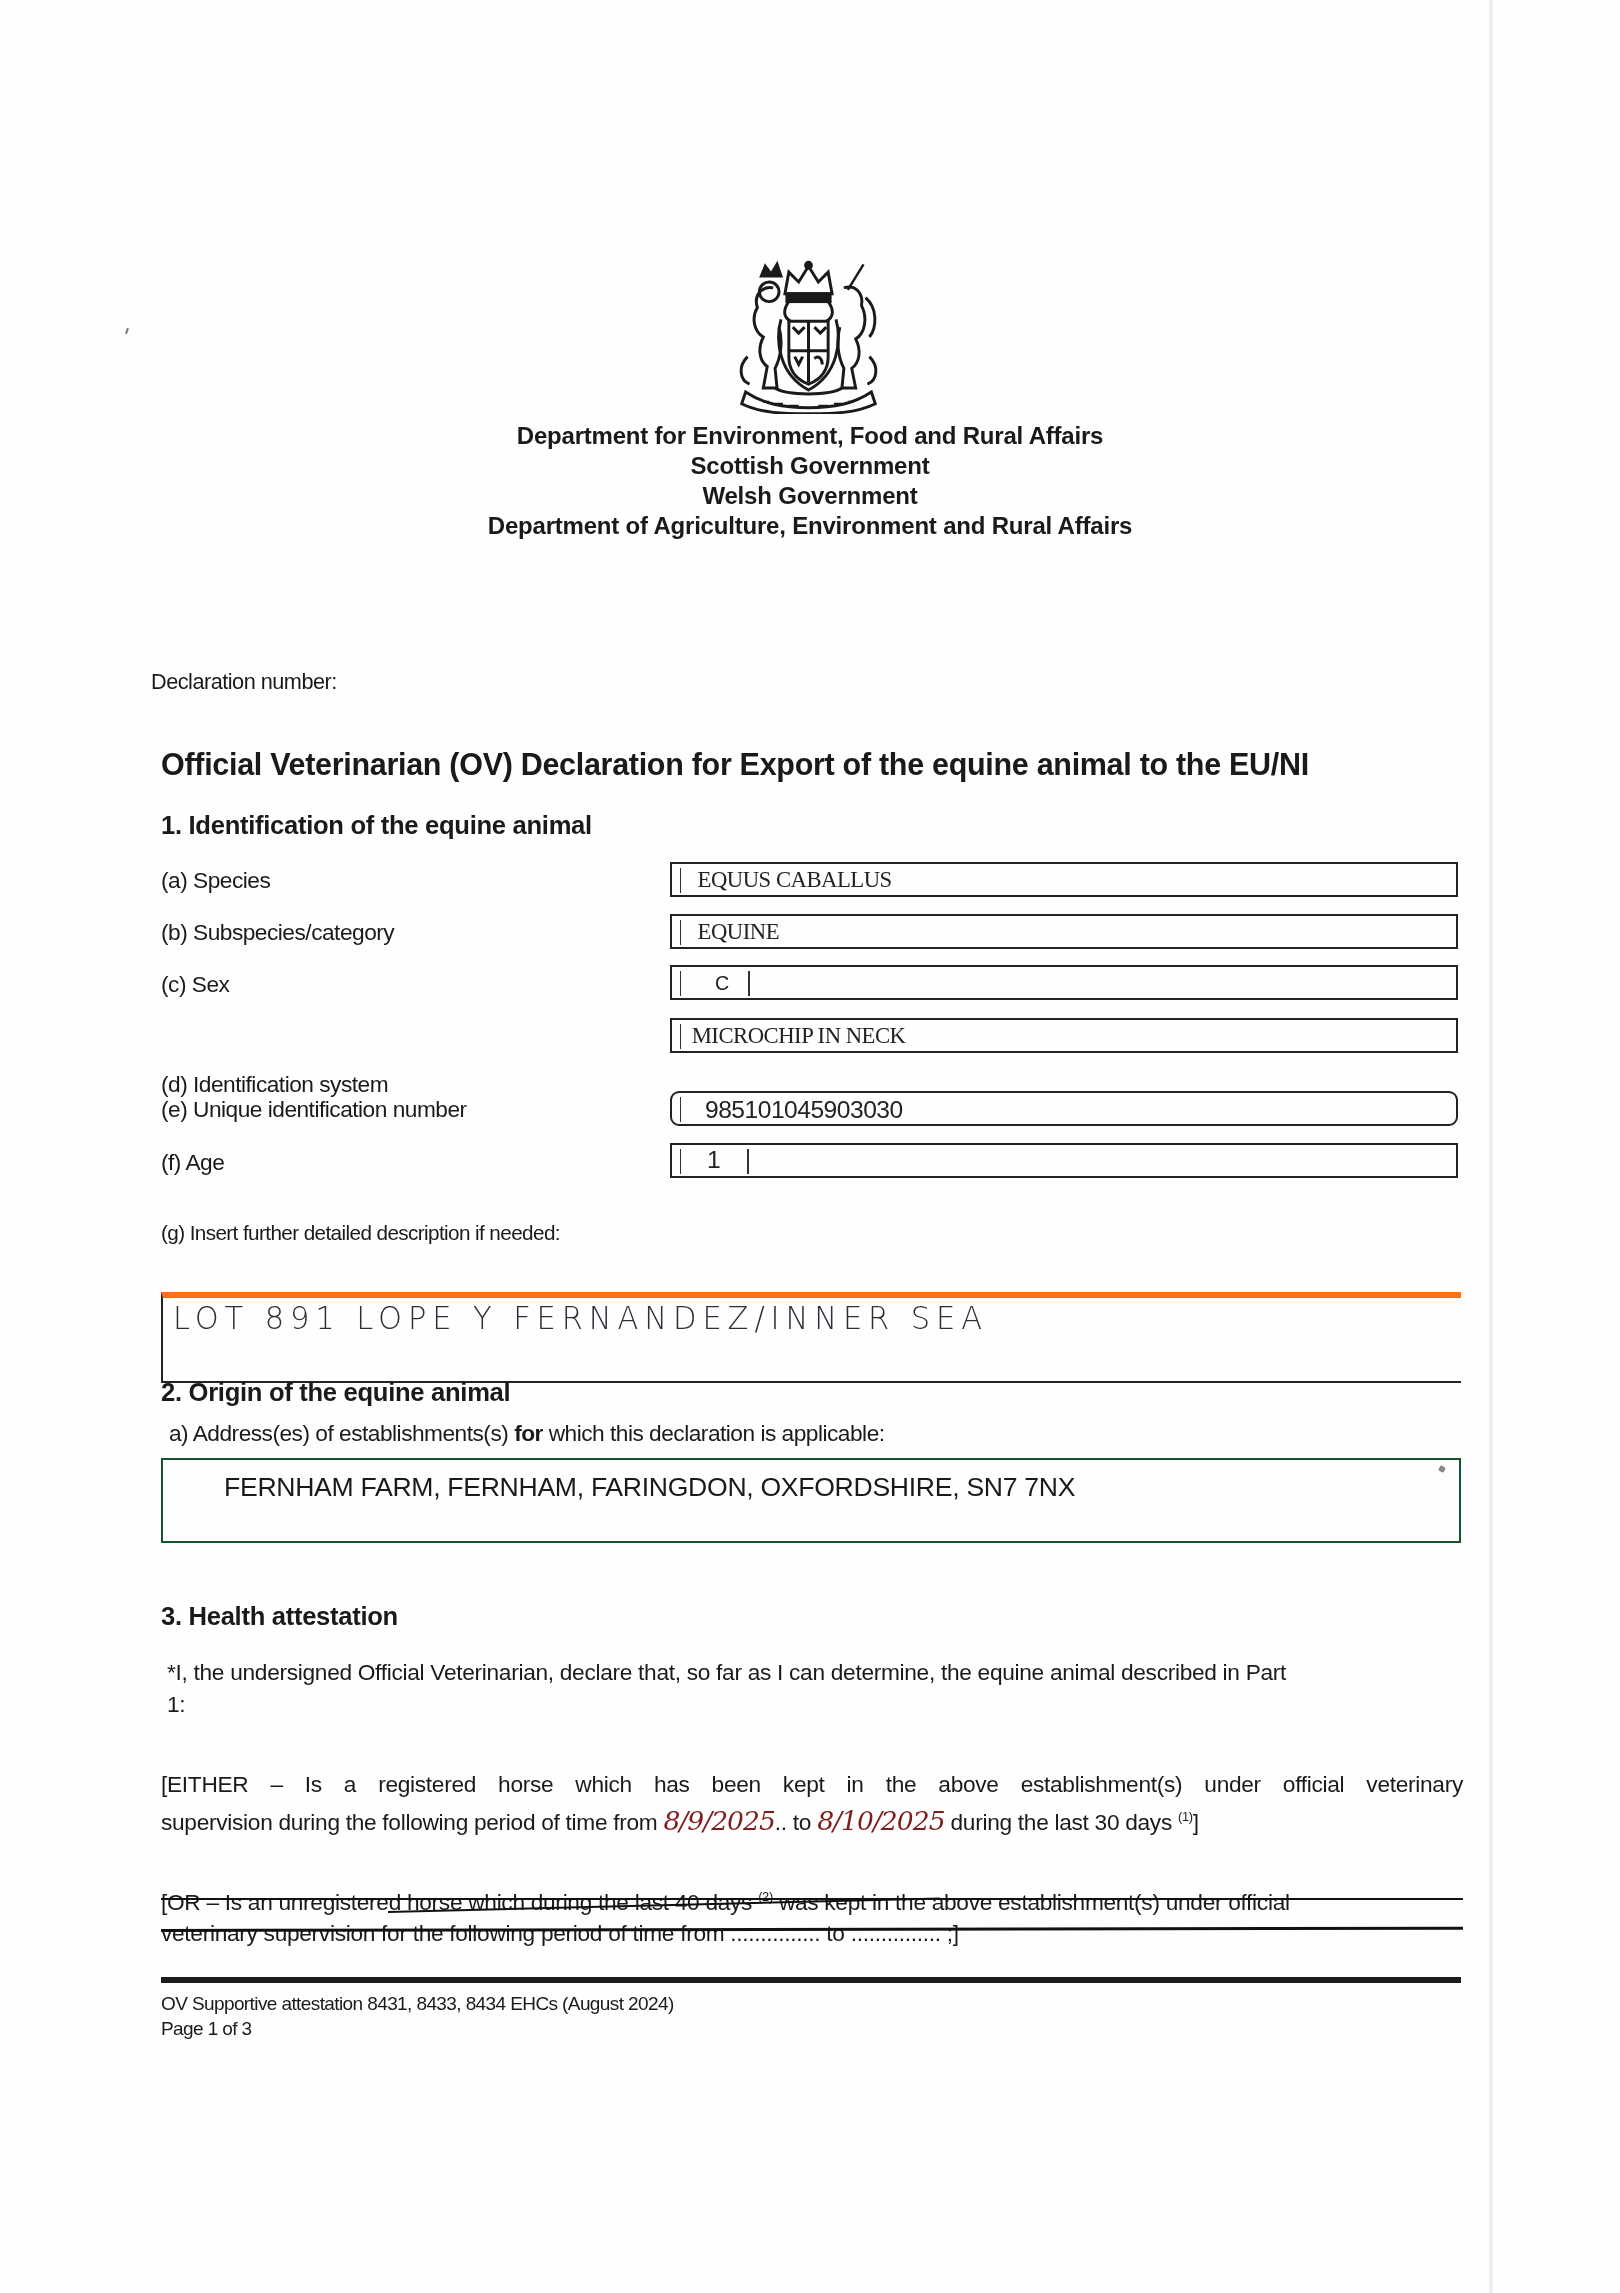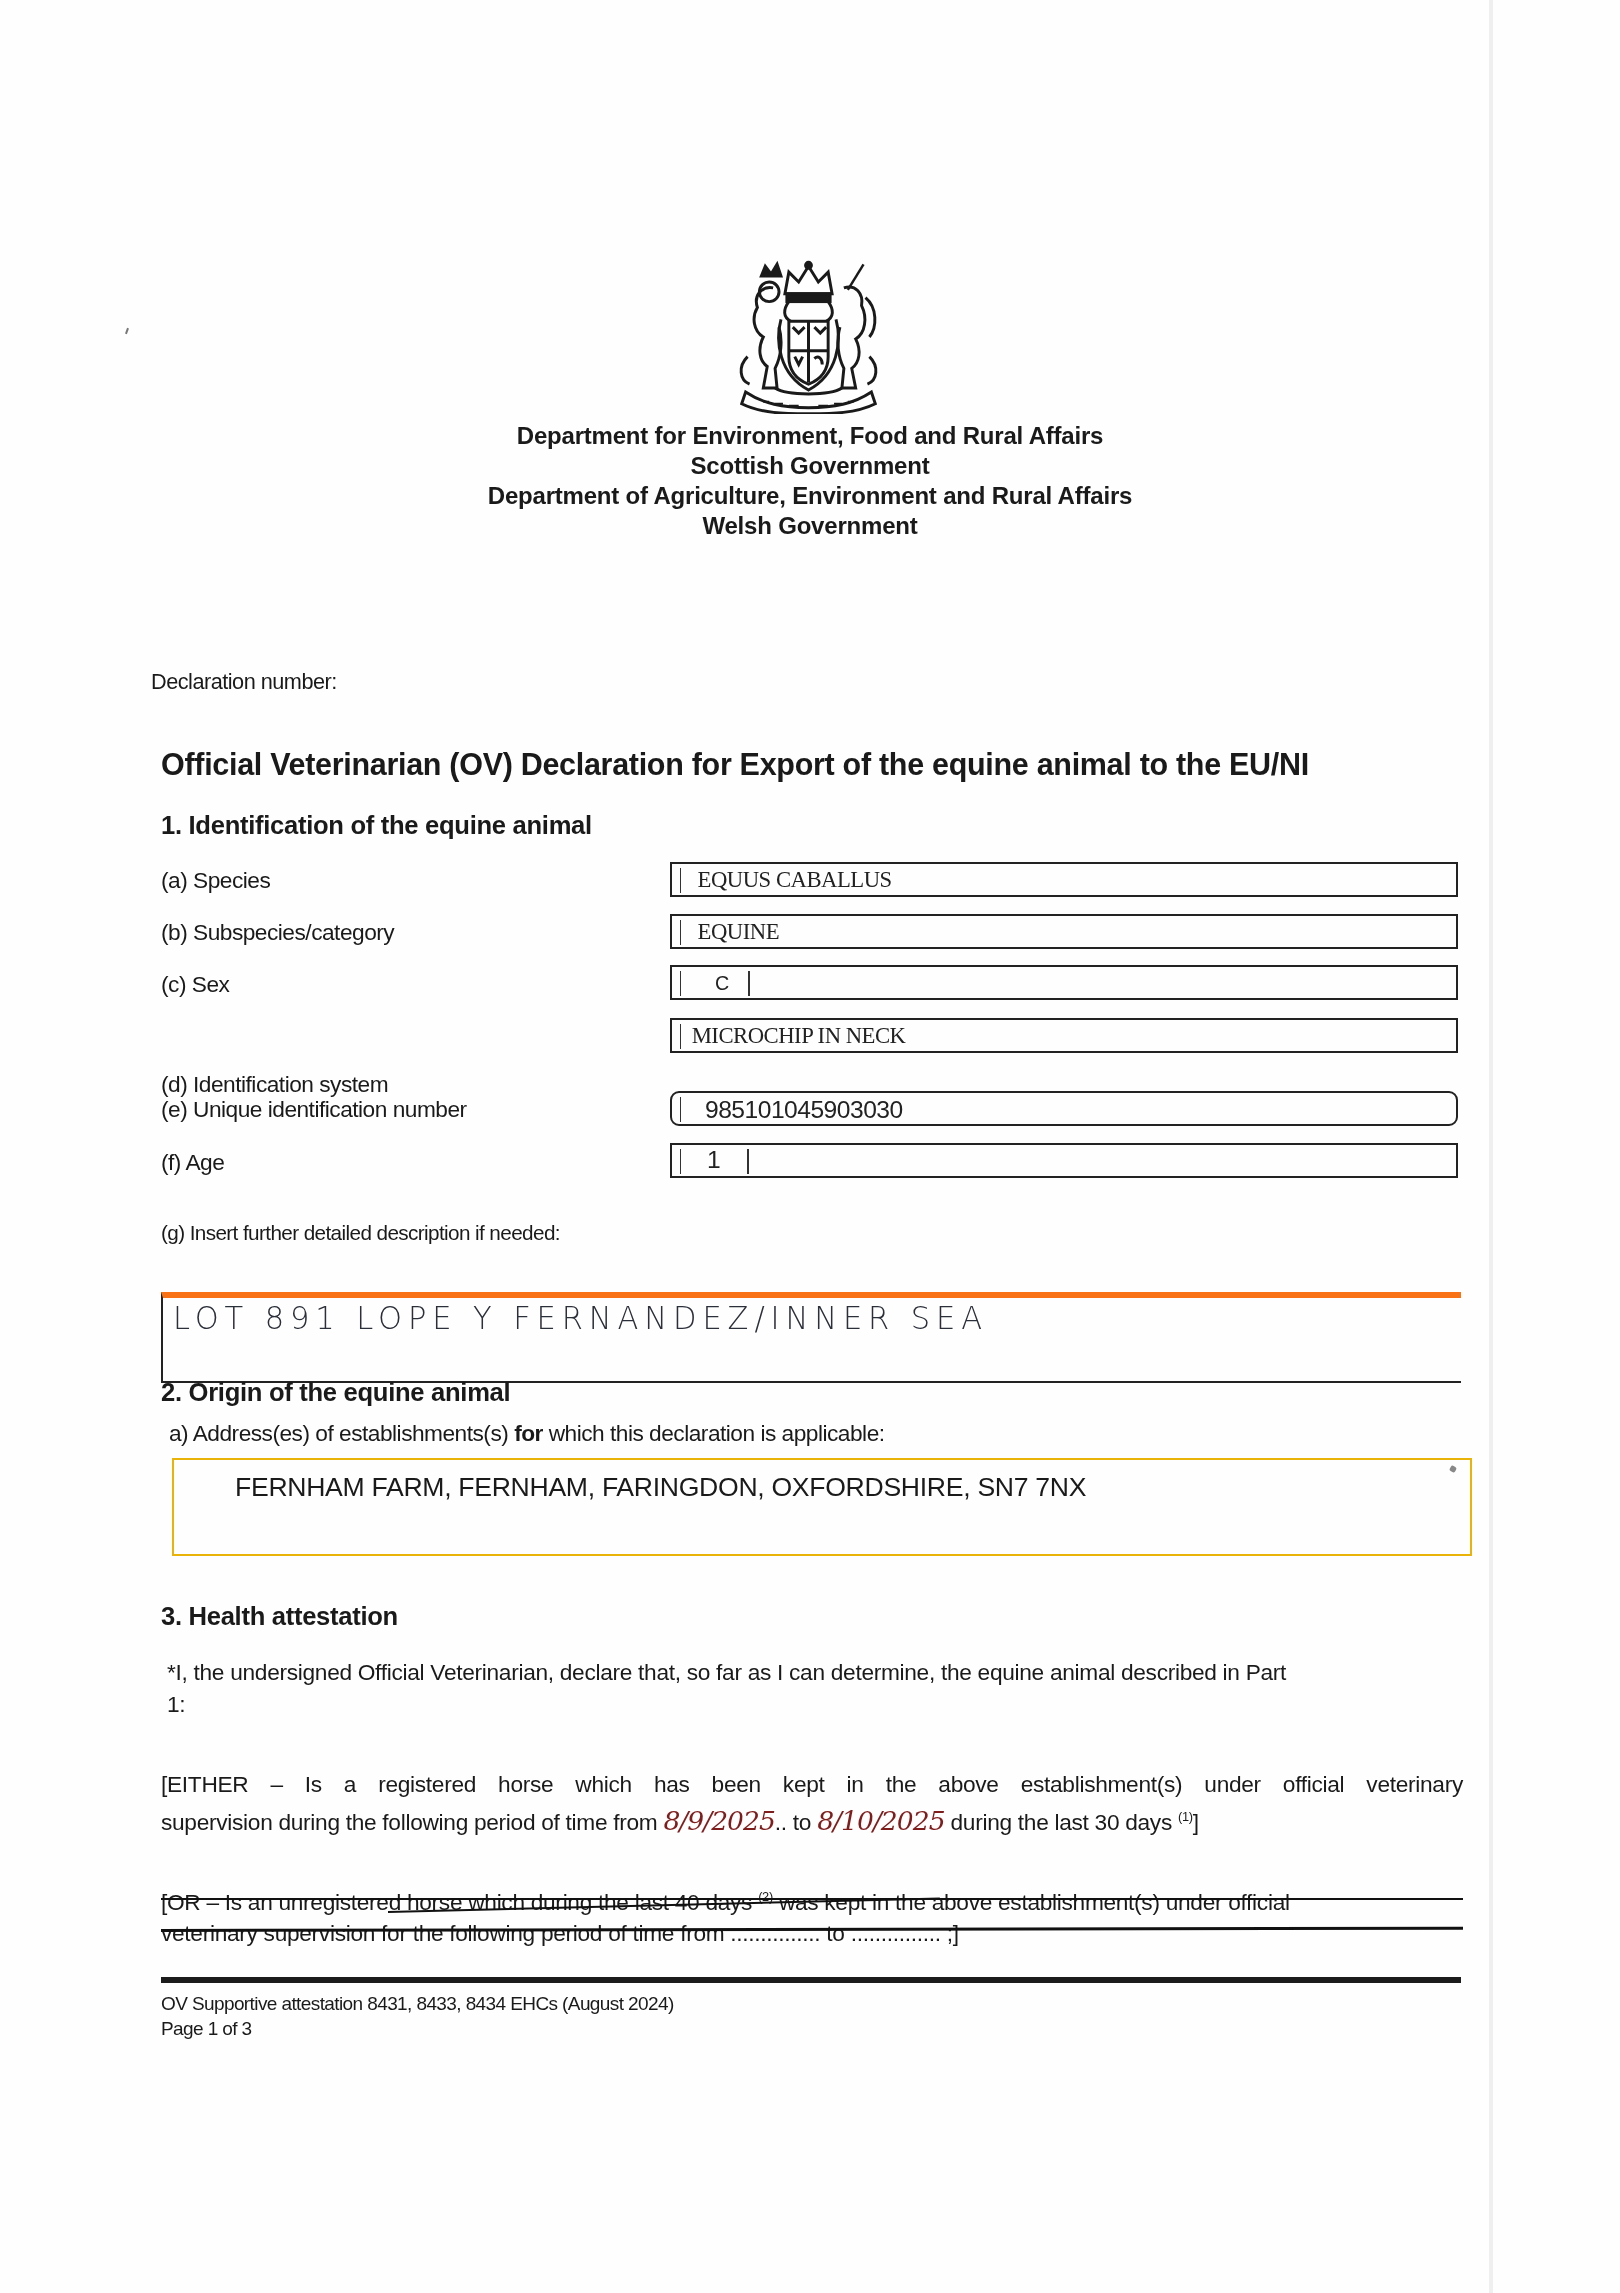--- a/index.html
+++ b/index.html
@@ -31,22 +31,22 @@
   .fbox .val-sans { position: absolute; left: 33px; top: 3px; font-family: "Liberation Sans", sans-serif;
                     font-size: 24.6px; letter-spacing: -0.5px; white-space: nowrap; color: #222; }
   .fbox .cursor2 { position: absolute; top: 3.9px; width: 1.5px; height: 25.6px; background: #333; }
 
   .desc-label { left: 161px; top: 1221px; font-size: 20.7px; letter-spacing: -0.6px; }
   .desc-box { position: absolute; left: 161px; top: 1292px; width: 1300px; height: 91px;
               border-top: 6px solid #f97316; border-bottom: 2px solid #222; border-left: 2px solid #222; box-sizing: border-box; }
   .hand { font-family: "DejaVu Sans", sans-serif; font-weight: 200; color: #2b2f3a; letter-spacing: 5.9px; }
   .desc-box .hand { position: absolute; left: 9.9px; top: 2px; font-size: 30.5px; white-space: nowrap; transform: scaleY(1.05); }
 
-  .addr-box { position: absolute; left: 172px; top: 1458px; width: 1300px; height: 98px;
-              border: 2px solid #eab308; box-sizing: border-box; }
+  .addr-box { position: absolute; left: 161px; top: 1458px; width: 1300px; height: 85px;
+              border: 2px solid #14532d; box-sizing: border-box; }
   .addr-box .val { position: absolute; left: 61px; top: 11.8px; font-size: 26.6px; letter-spacing: -0.3px; white-space: nowrap; }
   .addr-box .speck { position: absolute; right: 13.8px; top: 5.9px; width: 5.9px; height: 5.9px; background: #888; border-radius: 2px; transform: rotate(30deg); }
 
   .para { font-size: 22.7px; letter-spacing: -0.3px; line-height: 31.5px; white-space: nowrap; }
   .para .hand-date { font-family: "DejaVu Serif", serif; font-style: italic; font-size: 26.6px; color: #7f1d1d; letter-spacing: -1px; }
   sup { font-size: 12.8px; vertical-align: 8.9px; }
 
   .struck { position: relative; }
   .strike-line { position: absolute; height: 2.5px; background: #111; }
 
@@ -89,22 +89,22 @@
       <path d="M22 136 C40 148 60 152 86 152 C112 152 132 148 150 136 L154 148 C134 158 110 158 86 158 C62 158 38 158 18 148 Z" fill="#fff"></path>
       <path d="M40 146 l6 0 M52 148 l8 0 M66 150 l10 0 M96 150 l10 0 M112 148 l8 0 M126 146 l6 0" stroke-width="2"></path>
 
       <path d="M52 132 C64 140 108 140 120 132"></path>
     </g>
   </svg>
 
   <div class="header">
     <div>Department for Environment, Food and Rural Affairs</div>
     <div>Scottish Government</div>
+    <div>Welsh Government</div>
     <div>Department of Agriculture, Environment and Rural Affairs</div>
-    <div>Welsh Government</div>
   </div>
 
   <div class="abs decl-num">Declaration number:</div>
 
   <div class="abs title">Official Veterinarian (OV) Declaration for Export of the equine animal to the EU/NI</div>
 
   <div class="abs h-sec" style="left:161px; top:811px;">1. Identification of the equine animal</div>
 
   <div class="abs label" style="left:161px; top:867px;">(a) Species</div>
   <div class="fbox" style="top:862px;">

